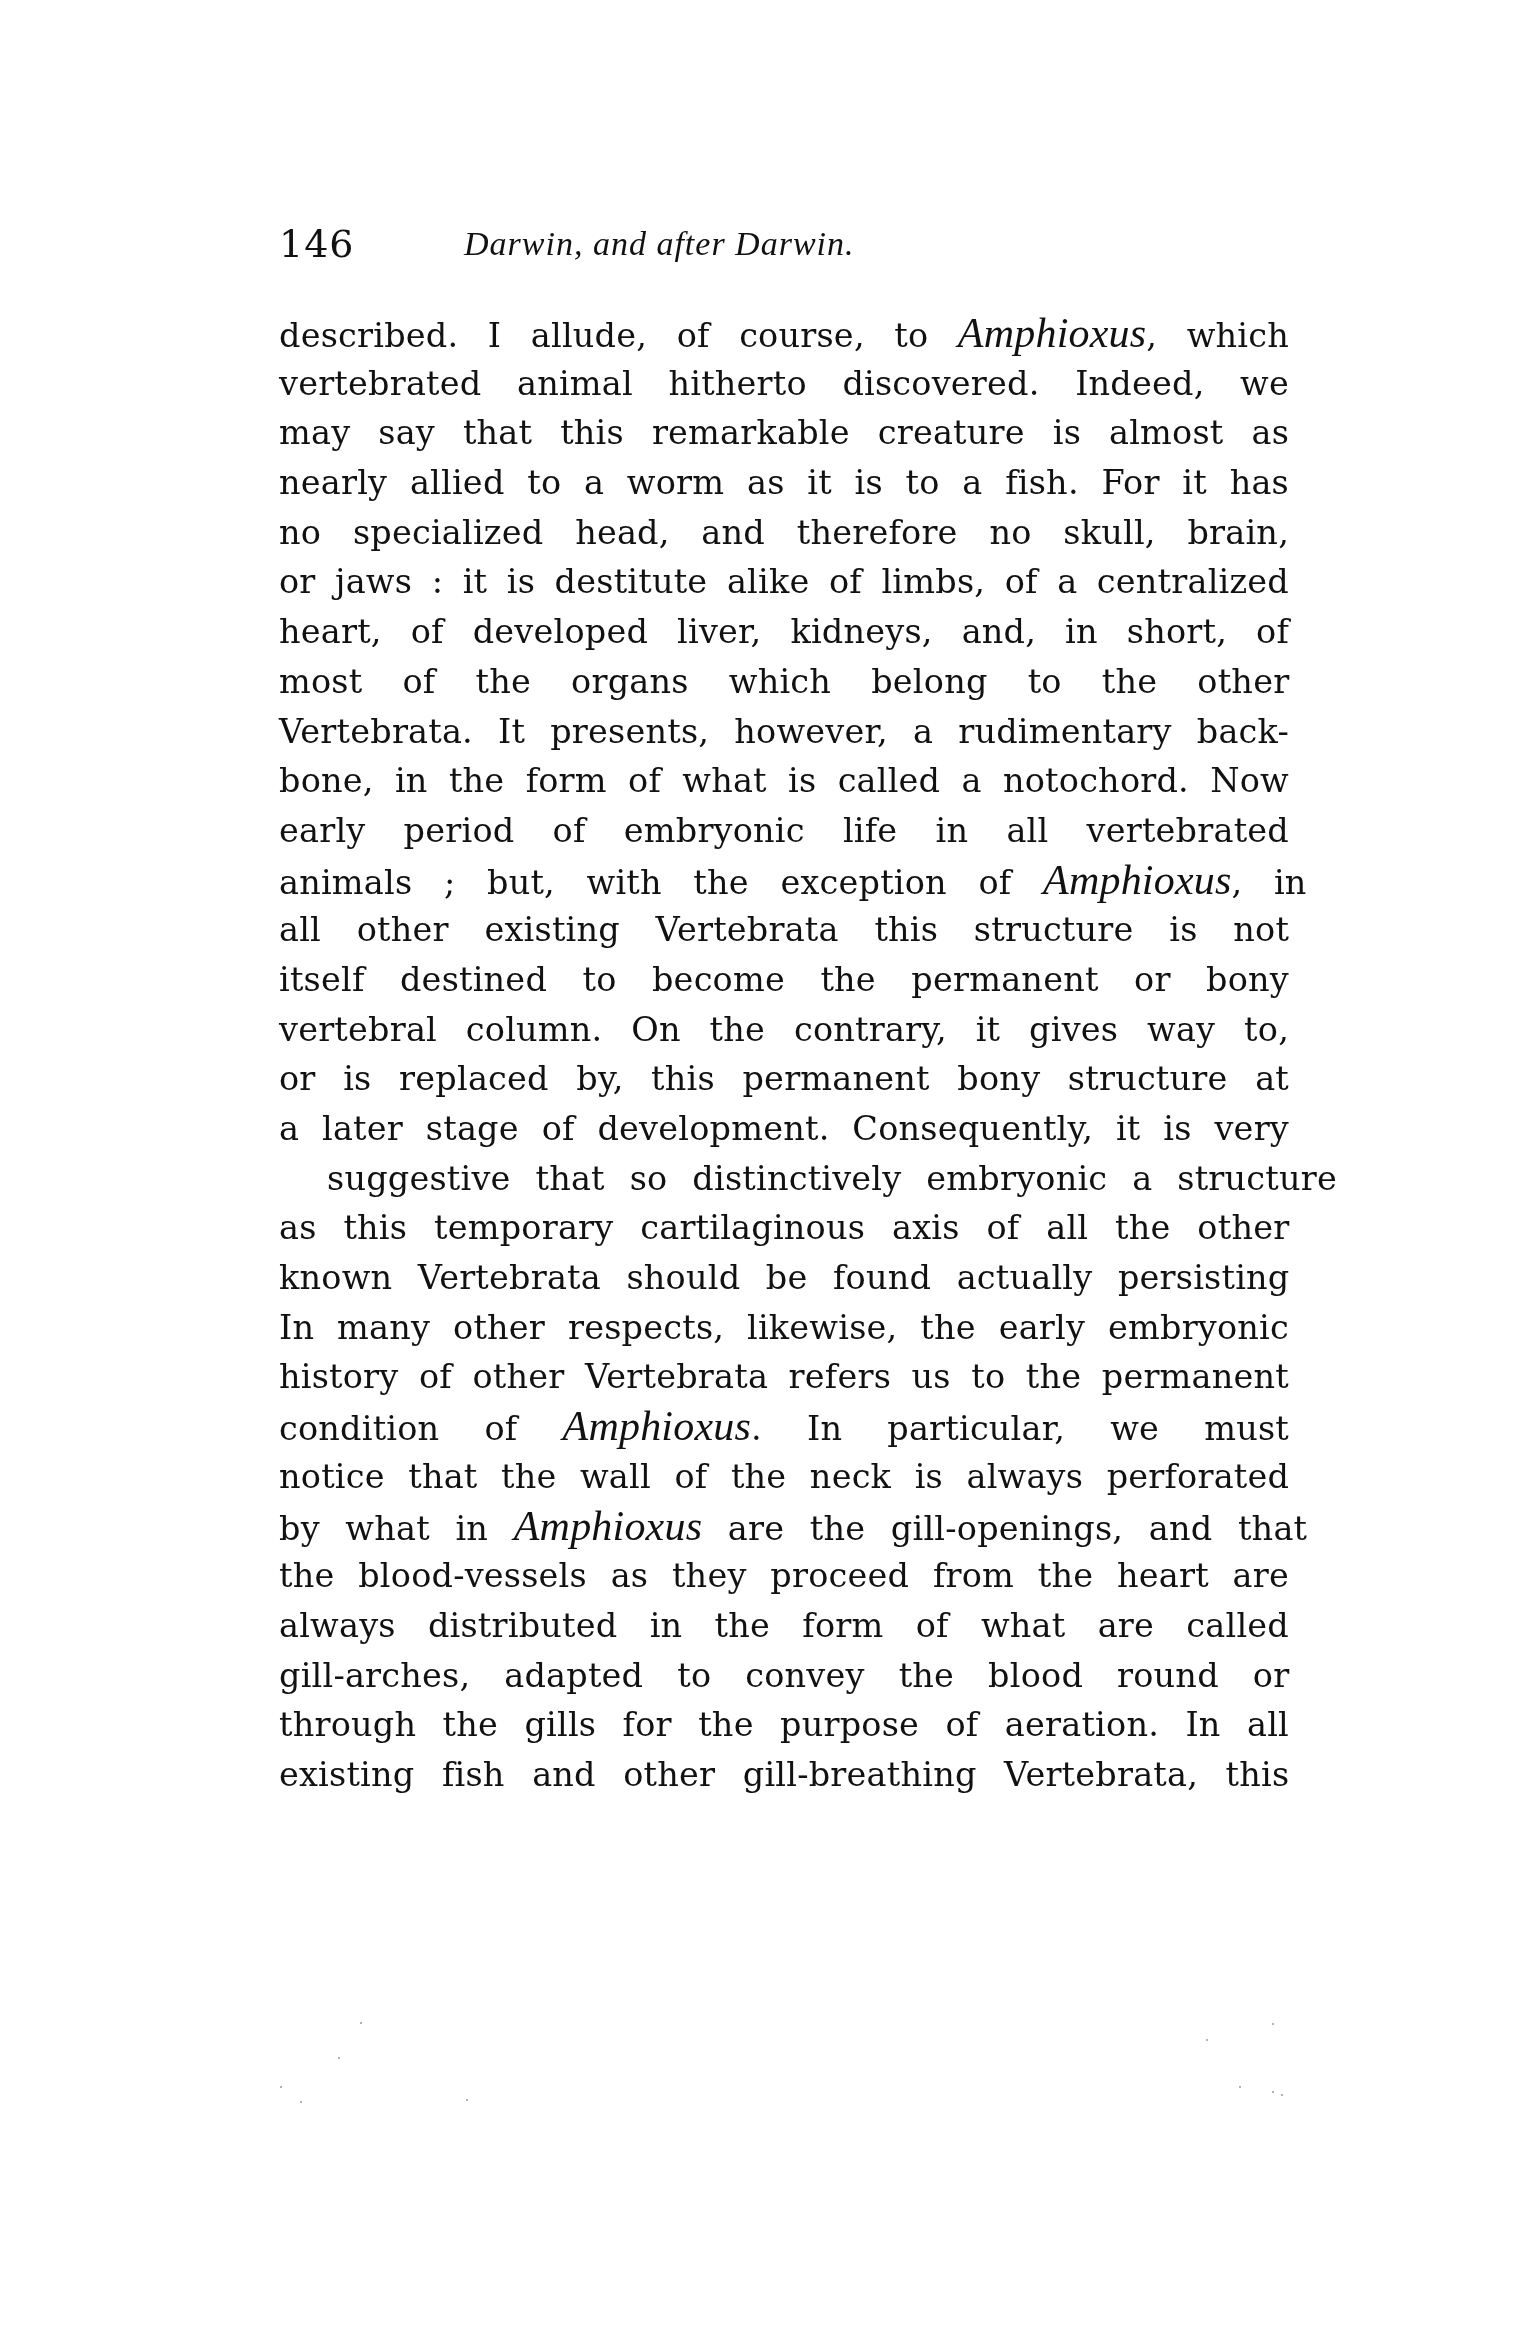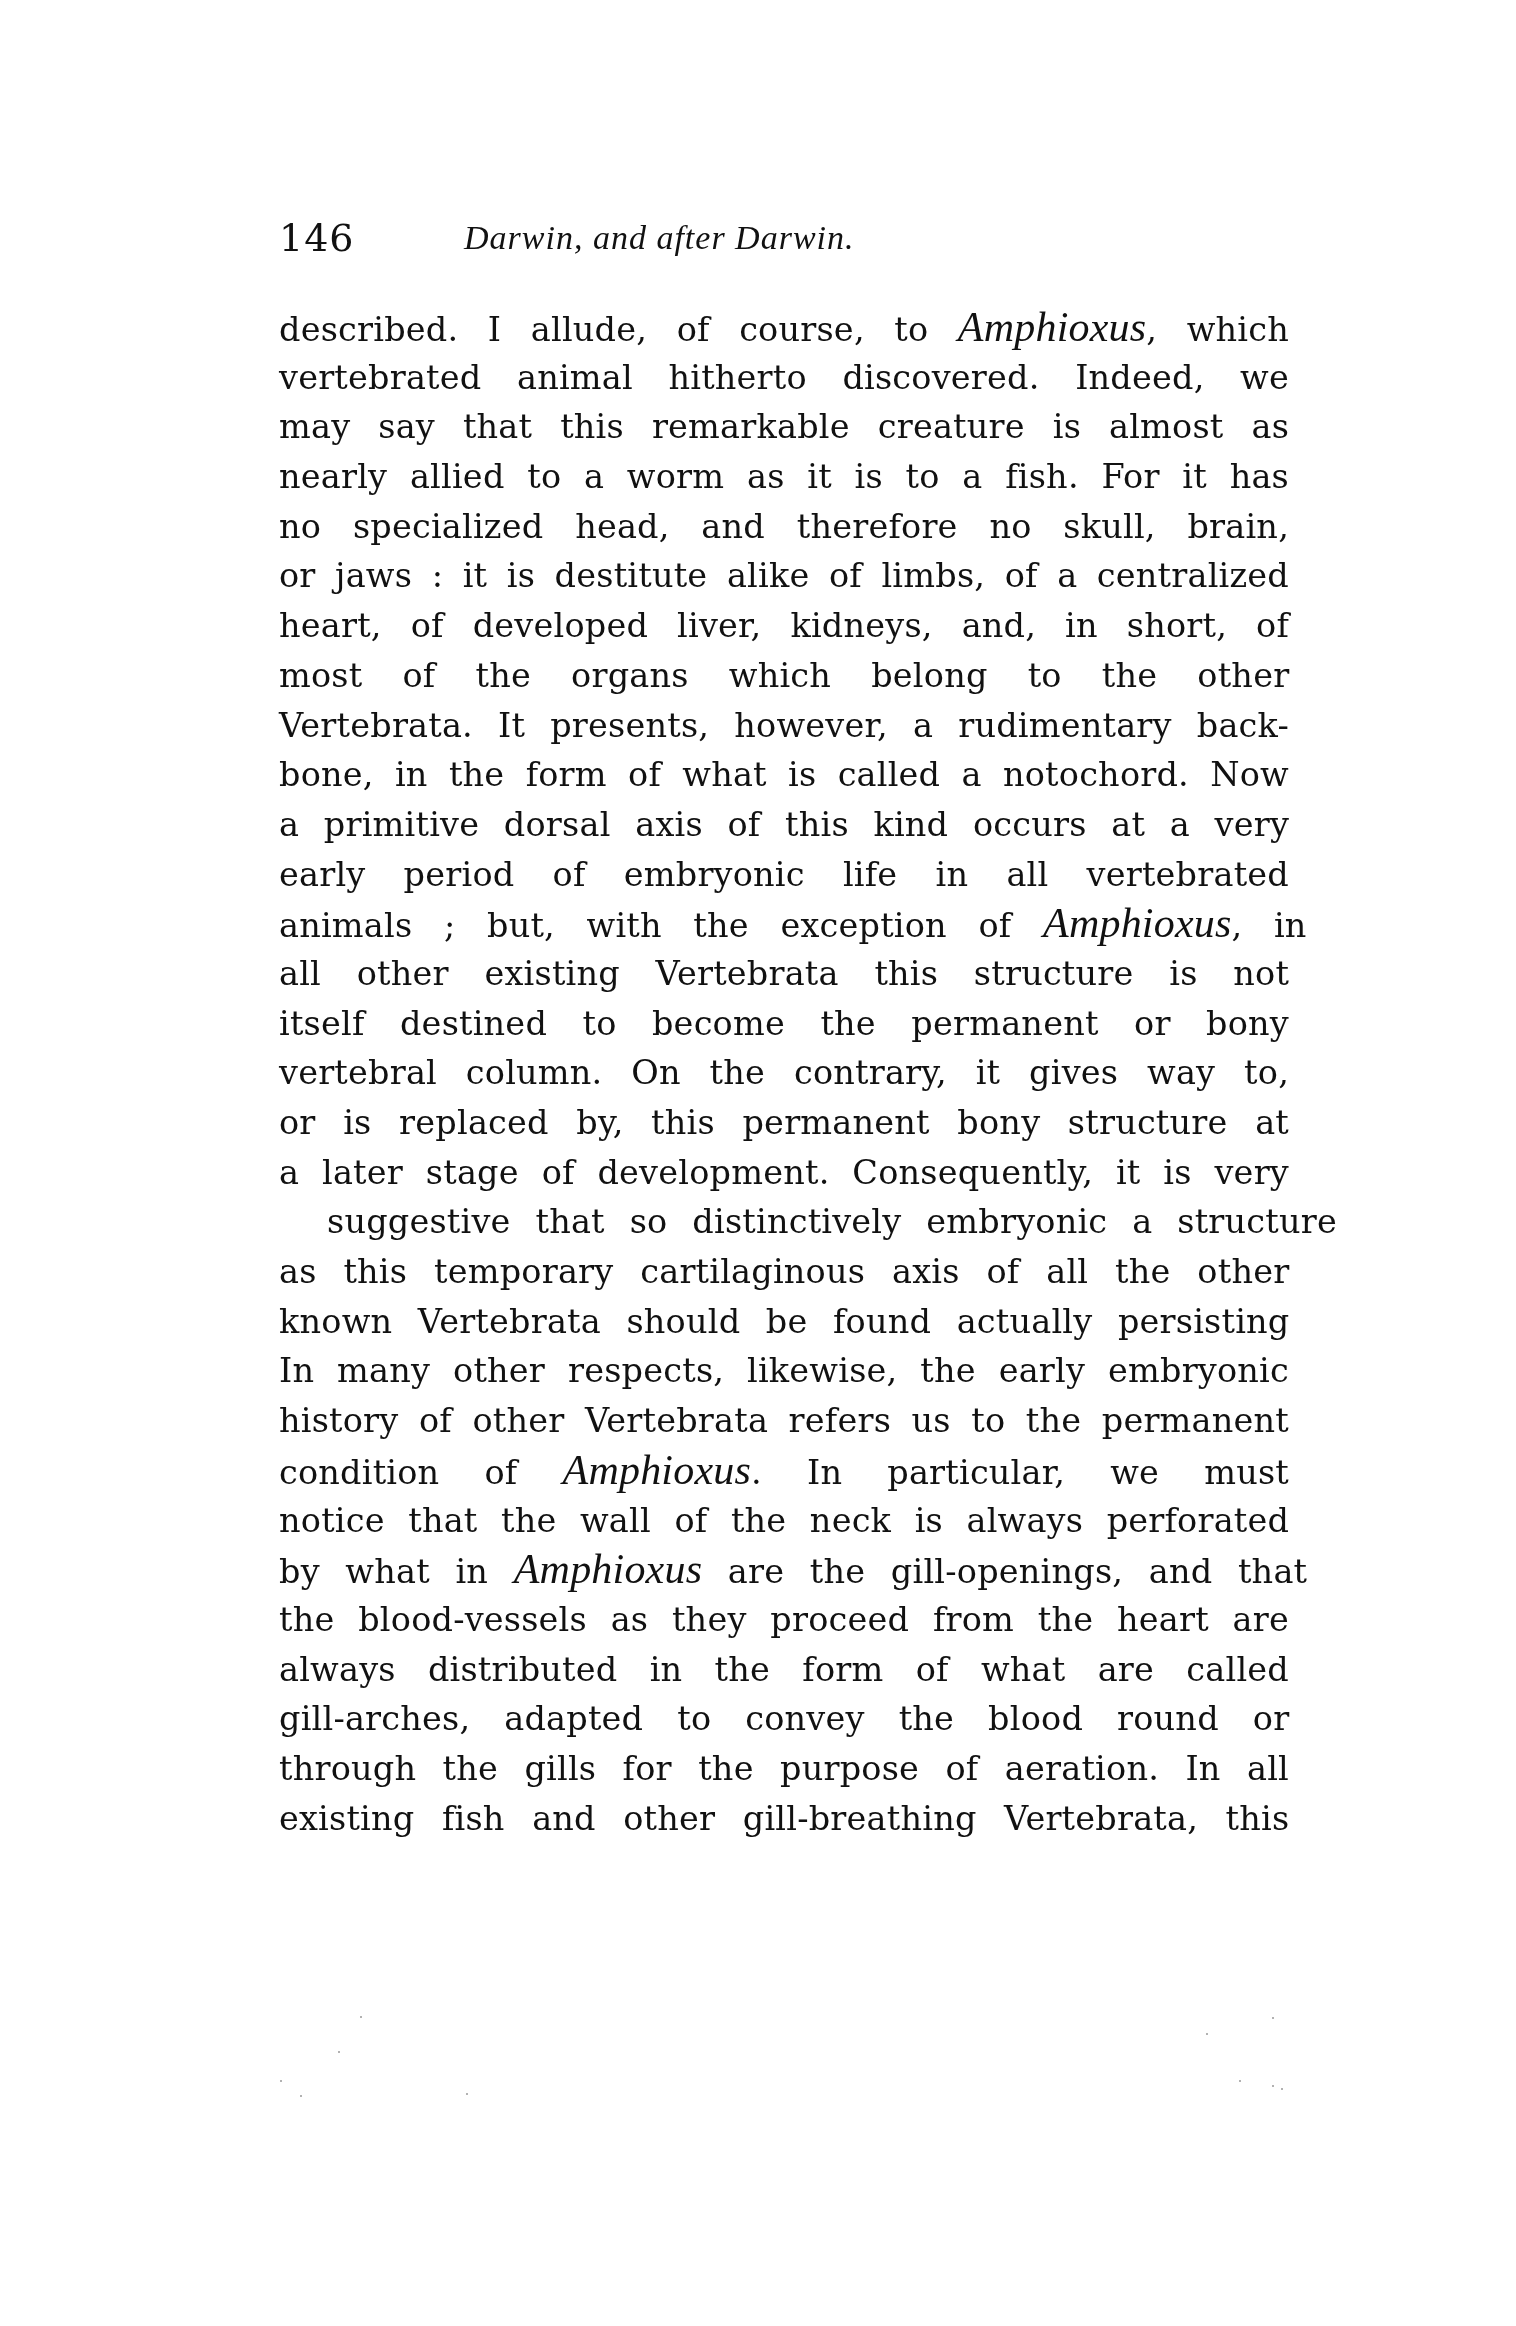--- a/index.html
+++ b/index.html
@@ -11,21 +11,21 @@
       width: 1516px;
       height: 2326px;
       position: relative;
       overflow: hidden;
       color: #111111;
       font-family: "DejaVu Serif", "Liberation Serif", serif;
     }
     .page {
       position: absolute;
       left: 0;
-      top: 12px;
+      top: 18px;
       width: 1516px;
       height: 1916px;
       background: #ffffff;
     }
     .running-head {
       position: absolute;
       left: 279px;
       top: 196px;
       height: 60px;
       width: 1010px;
@@ -93,21 +93,20 @@
       <span class="line" style="display: block; white-space: nowrap; width: 1010px; word-spacing: 18.63px;"><span>described.  I allude, of course, to </span><span class="seg-italic">Amphioxus</span><span>, which</span></span>
       <span class="line" style="display: block; white-space: nowrap; width: 1010px; word-spacing: 20.67px;"><span>vertebrated animal hitherto discovered.  Indeed, we</span></span>
       <span class="line" style="display: block; white-space: nowrap; width: 1010px; word-spacing: 17.13px;"><span>may say that this remarkable creature is almost as</span></span>
       <span class="line" style="display: block; white-space: nowrap; width: 1010px; word-spacing: 11px;"><span>nearly allied to a worm as it is to a fish.  For it has</span></span>
       <span class="line" style="display: block; white-space: nowrap; width: 1010px; word-spacing: 20.86px;"><span>no specialized head, and therefore no skull, brain,</span></span>
       <span class="line" style="display: block; white-space: nowrap; width: 1010px; word-spacing: 8.64px;"><span>or jaws : it is destitute alike of limbs, of a centralized</span></span>
       <span class="line" style="display: block; white-space: nowrap; width: 1010px; word-spacing: 18.13px;"><span>heart, of developed liver, kidneys, and, in short, of</span></span>
       <span class="line" style="display: block; white-space: nowrap; width: 1010px; word-spacing: 29.25px;"><span>most of the organs which belong to the other</span></span>
       <span class="line" style="display: block; white-space: nowrap; width: 1010px; word-spacing: 12.14px;"><span>Vertebrata.  It presents, however, a rudimentary back-</span></span>
       <span class="line" style="display: block; white-space: nowrap; width: 1010px; word-spacing: 9.45px;"><span>bone, in the form of what is called a notochord.  Now</span></span>
-      <span class="line" style="display: block; white-space: nowrap; width: 1010px; word-spacing: 13.8px;"><span>a primitive dorsal axis of this kind occurs at a very</span></span>
       <span class="line" style="display: block; white-space: nowrap; width: 1010px; word-spacing: 27.29px;"><span>early period of embryonic life in all vertebrated</span></span>
       <span class="line" style="display: block; white-space: nowrap; width: 1010px; word-spacing: 20.75px;"><span>animals ; but, with the exception of </span><span class="seg-italic">Amphioxus</span><span>, in</span></span>
       <span class="line" style="display: block; white-space: nowrap; width: 1010px; word-spacing: 24.86px;"><span>all other existing Vertebrata this structure is not</span></span>
       <span class="line" style="display: block; white-space: nowrap; width: 1010px; word-spacing: 24.57px;"><span>itself destined to become the permanent or bony</span></span>
       <span class="line" style="display: block; white-space: nowrap; width: 1010px; word-spacing: 16px;"><span>vertebral column.  On the contrary, it gives way to,</span></span>
       <span class="line" style="display: block; white-space: nowrap; width: 1010px; word-spacing: 16.75px;"><span>or is replaced by, this permanent bony structure at</span></span>
       <span class="line" style="display: block; white-space: nowrap; width: 1010px; word-spacing: 10.67px;"><span>a later stage of development.  Consequently, it is very</span></span>
       <span class="line" style="display: block; white-space: nowrap; width: 1010px; word-spacing: 14px; margin-left: 48px;"><span>suggestive that so distinctively embryonic a structure</span></span>
       <span class="line" style="display: block; white-space: nowrap; width: 1010px; word-spacing: 16px;"><span>as this temporary cartilaginous axis of all the other</span></span>
       <span class="line" style="display: block; white-space: nowrap; width: 1010px; word-spacing: 14.67px;"><span>known Vertebrata should be found actually persisting</span></span>

